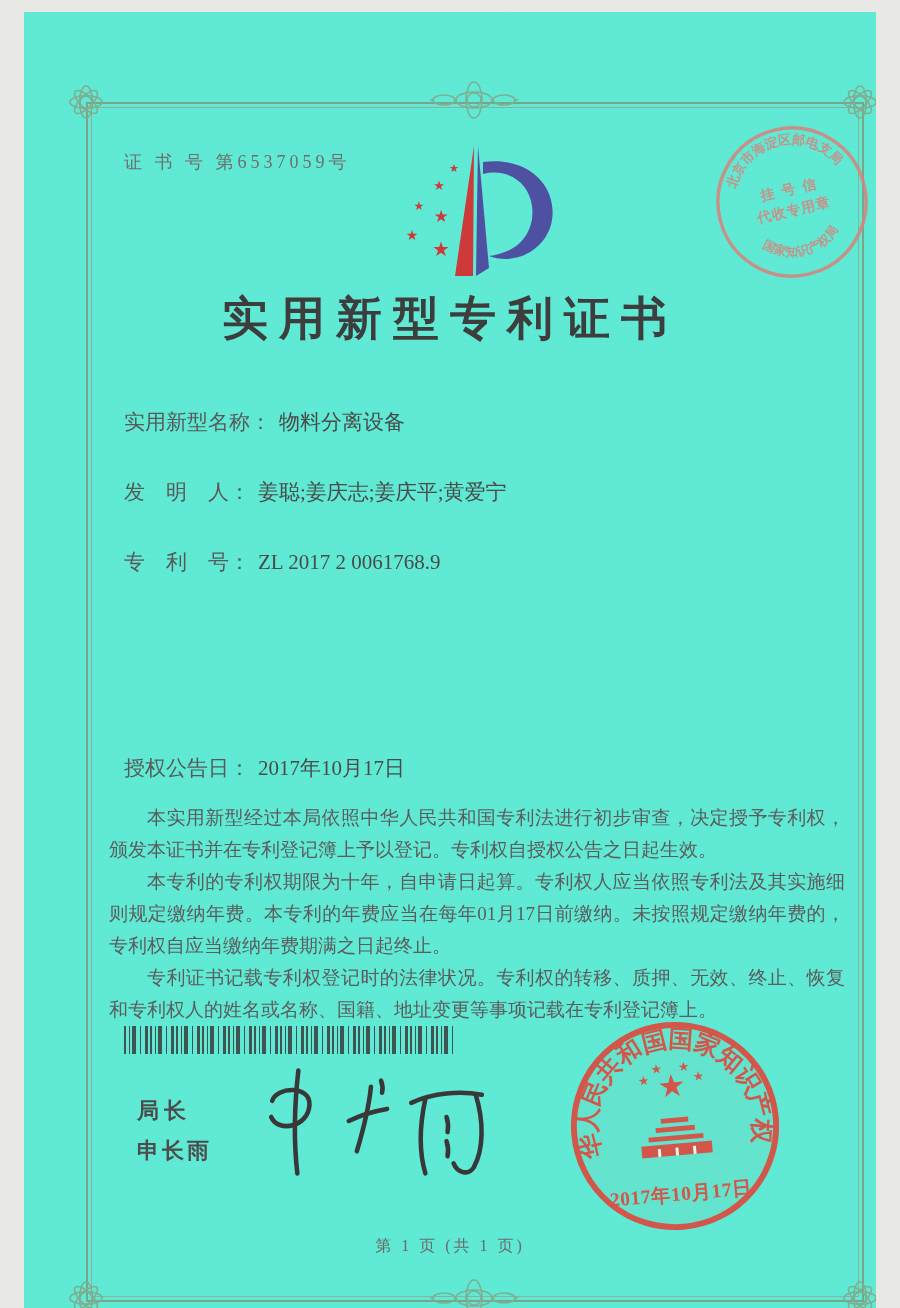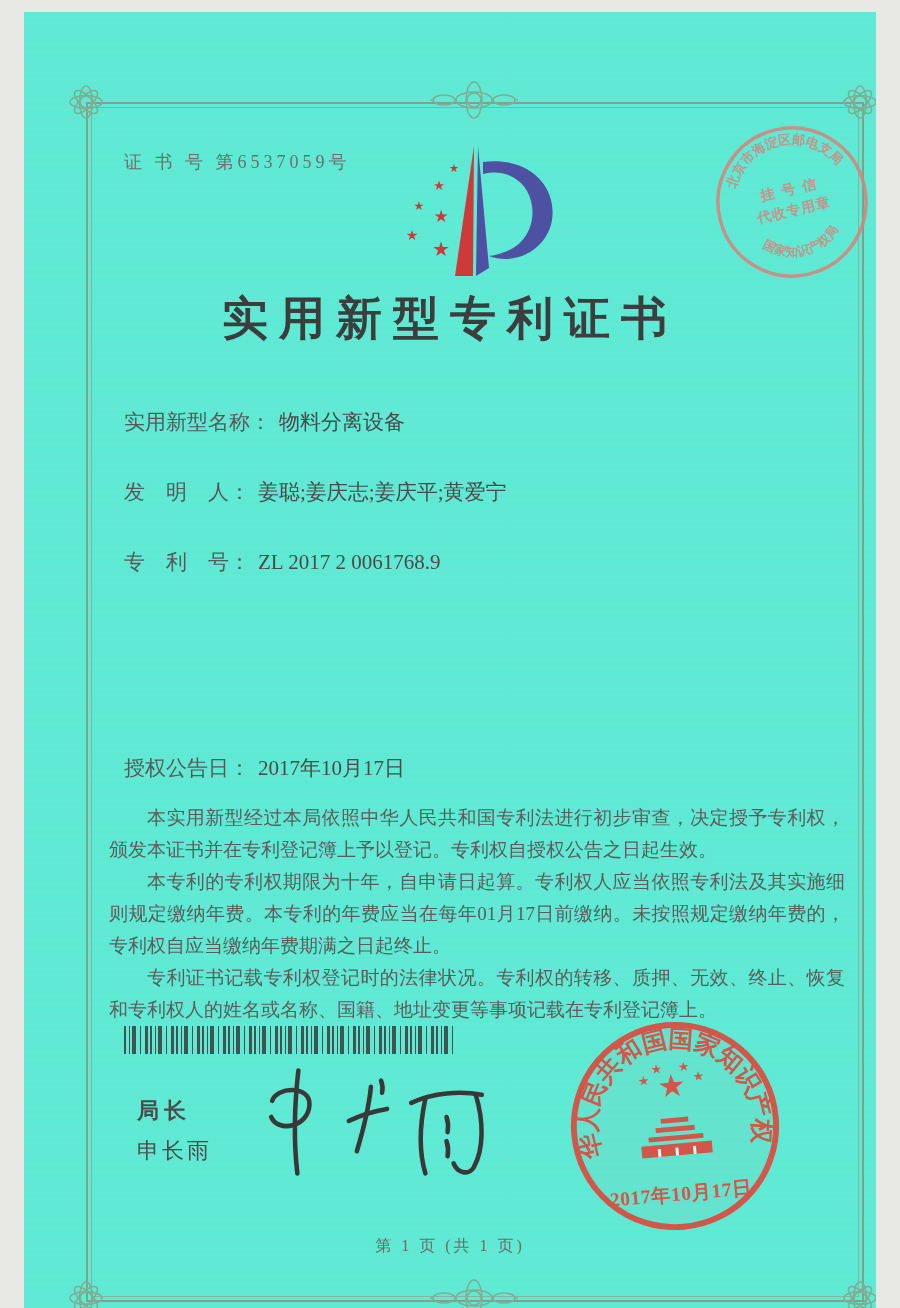--- a/index.html
+++ b/index.html
@@ -43,21 +43,21 @@
     background:repeating-linear-gradient(90deg,
       #3a3a3a 0 2px, transparent 2px 5px,
       #3a3a3a 5px 6px, transparent 6px 8px,
       #3a3a3a 8px 12px, transparent 12px 16px,
       #3a3a3a 16px 17px, transparent 17px 21px,
       #3a3a3a 21px 24px, transparent 24px 26px);
     opacity:.85;
   }
   
   .signer-title{position:absolute;left:113px;top:1084px;font-size:22px;color:#4c4c4c;letter-spacing:5px;font-weight:700;}
-  .signer-name{position:absolute;left:113px;top:1124px;font-size:22px;color:#4c4c4c;letter-spacing:3px;font-weight:400;}
+  .signer-name{position:absolute;left:113px;top:1124px;font-size:22px;color:#4c4c4c;letter-spacing:3px;font-weight:700;}
   .signature{position:absolute;left:228px;top:1048px;width:252px;height:122px;}
   
   .main-seal{position:absolute;left:543px;top:1006px;width:216px;height:216px;transform:rotate(-5deg);opacity:.92;}
   
   .page-footer{
     position:absolute;left:0;top:1224px;width:100%;text-align:center;
     font-size:16px;color:#6b6b6b;letter-spacing:3px;
   }
 </style>
 </head>

